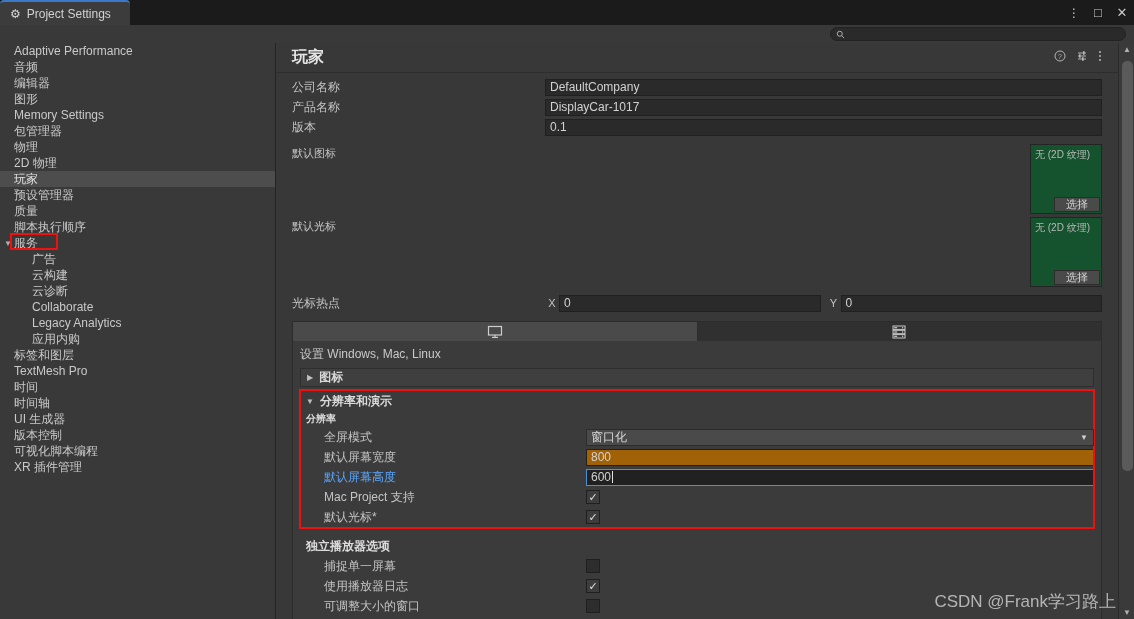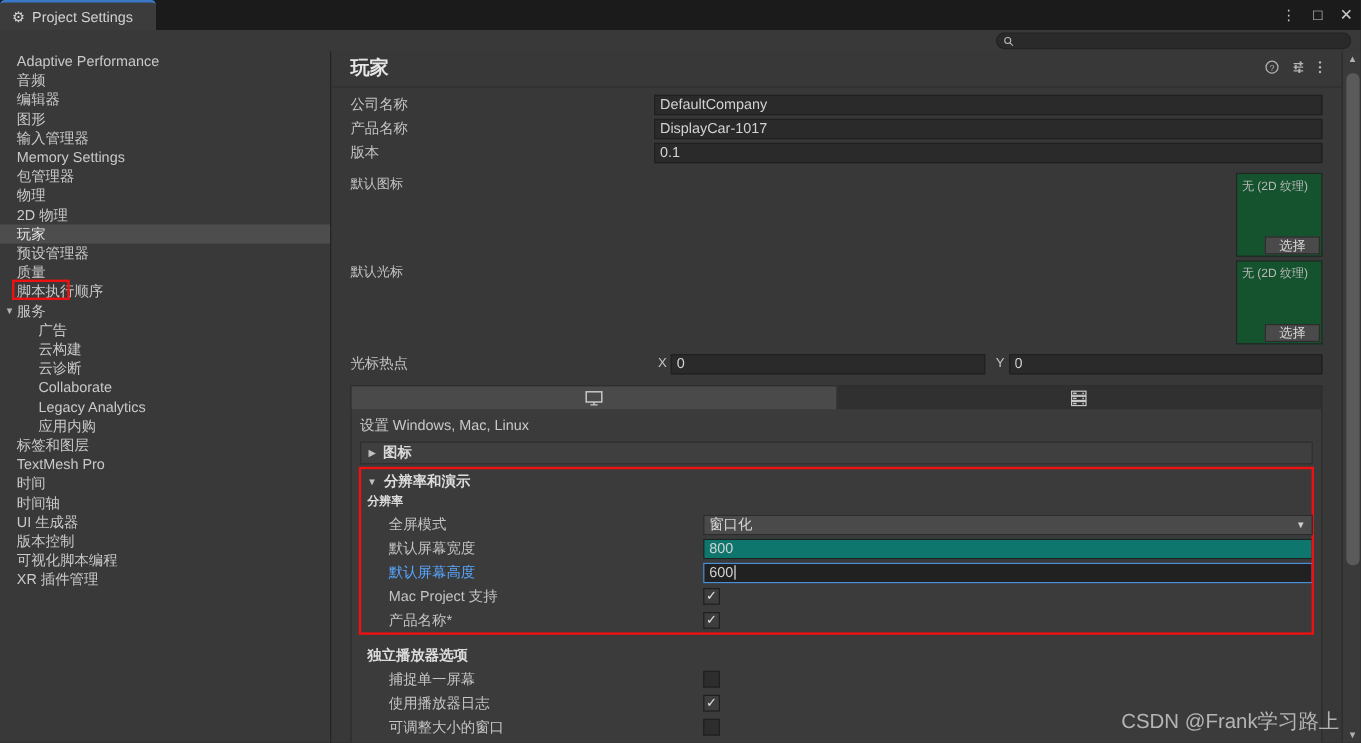--- a/index.html
+++ b/index.html
@@ -201,21 +201,21 @@
   .dropdown {
     flex: 1; height: 17px; background: #4a4a4a; border: 1px solid #2c2c2c;
     color: #d6d6d6; font-size: 12px;
     display: flex; align-items: center; padding: 0 4px;
     position: relative;
   }
   .dropdown .dd-arrow {
     position: absolute; right: 5px; font-size: 8px; color: #cfcfcf;
   }
   .num-field {
-    flex: 1; height: 17px; background: #0f766e; border: 1px solid #202020;
+    flex: 1; height: 17px; background: #a16207; border: 1px solid #202020;
     color: #d2d2d2; font-size: 12px; padding: 0 4px; line-height: 15px;
     outline: none; font-family: "Liberation Sans", sans-serif;
   }
   .num-field.focused {
     border: 1px solid #4a90d9; background: #212121;
   }
   .caretbar {
     display: inline-block; width: 1px; height: 12px; background: #e0e0e0;
     vertical-align: -2px; margin-left: 1px;
   }
@@ -284,21 +284,20 @@
       <input type="text" placeholder="" style="">
     </div>
   </div>
 
   <div class="sidebar">
     <div id="side-list">
         <div class="side-item"><span>Adaptive Performance</span></div>
         <div class="side-item"><span>音频</span></div>
         <div class="side-item"><span>编辑器</span></div>
         <div class="side-item"><span>图形</span></div>
-        <div class="side-item"><span>输入管理器</span></div>
         <div class="side-item"><span>Memory Settings</span></div>
         <div class="side-item"><span>包管理器</span></div>
         <div class="side-item"><span>物理</span></div>
         <div class="side-item"><span>2D 物理</span></div>
         <div class="side-item selected"><span>玩家</span></div>
         <div class="side-item"><span>预设管理器</span></div>
         <div class="side-item"><span>质量</span></div>
         <div class="side-item"><span>脚本执行顺序</span></div>
         <div class="side-item"><span class="caret">▼</span><span>服务</span></div>
         <div class="side-item child"><span>广告</span></div>
@@ -447,21 +446,21 @@
                 <span class="plbl active">默认屏幕高度</span>
                 <div class="num-field focused">600<span class="caretbar"></span></div>
               </div>
               <div class="prow">
                 <span class="plbl">Mac Project 支持</span>
                 <div style="flex: 1 1 0%;">
                   <div class="cb on">✓</div>
                 </div>
               </div>
               <div class="prow">
-                <span class="plbl">产品名称*</span>
+                <span class="plbl">默认光标*</span>
                 <div style="flex: 1 1 0%;">
                   <div class="cb on">✓</div>
                 </div>
               </div>
             </div>
         </div>
 
         <div class="sa-section">
           <div class="sa-title">独立播放器选项</div>
           <div id="sa-rows">

